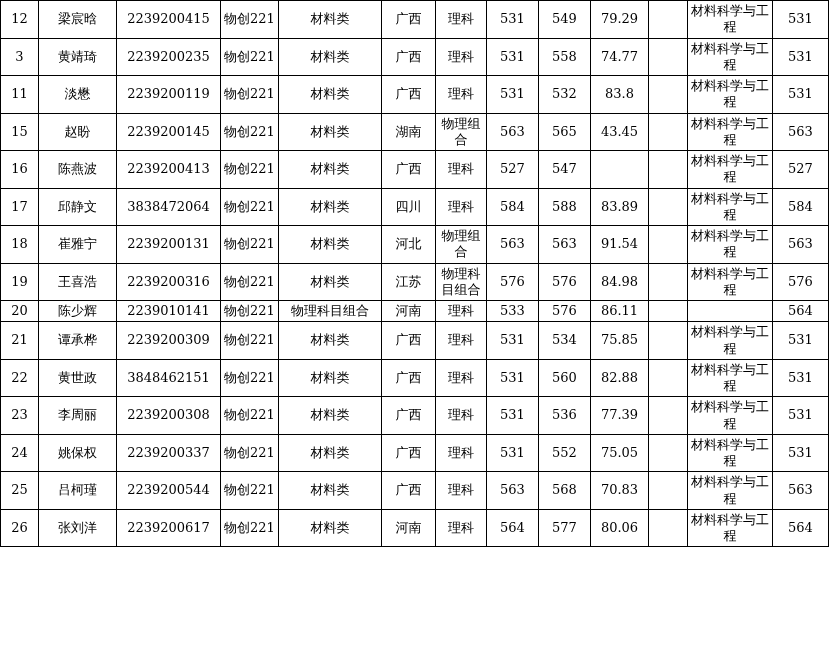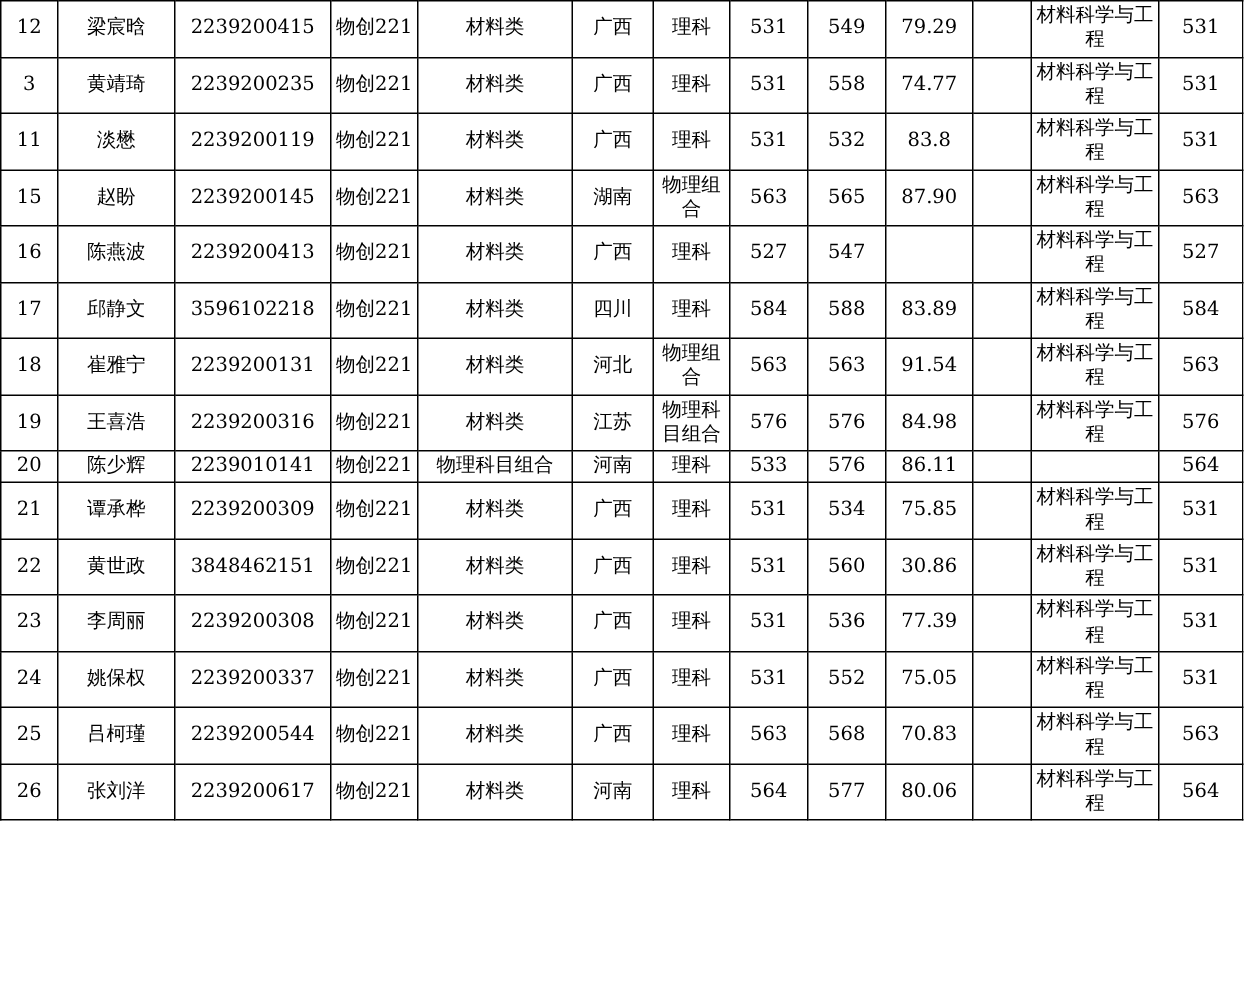--- a/index.html
+++ b/index.html
@@ -126,21 +126,21 @@
         <tr>
           <td class="c-idx num">15</td>
           <td class="c-name">赵盼</td>
           <td class="c-id num">2239200145</td>
           <td class="c-plan two-line">物创221</td>
           <td class="c-major">材料类</td>
           <td class="c-prov">湖南</td>
           <td class="c-sub two-line">物理组合</td>
           <td class="c-s1 num">563</td>
           <td class="c-s2 num">565</td>
-          <td class="c-s3 num">87.90</td>
+          <td class="c-s3 num">43.45</td>
           <td class="c-blank"></td>
           <td class="c-dept two-line">材料科学与工程</td>
           <td class="c-total num">563</td>
           <td class="c-result">拟同意</td>
         </tr>
         <tr>
           <td class="c-idx num">16</td>
           <td class="c-name">陈燕波</td>
           <td class="c-id num">2239200413</td>
           <td class="c-plan two-line">物创221</td>
@@ -151,21 +151,21 @@
           <td class="c-s2 num">547</td>
           <td class="c-s3 num"></td>
           <td class="c-blank"></td>
           <td class="c-dept two-line">材料科学与工程</td>
           <td class="c-total num">527</td>
           <td class="c-result">拟同意</td>
         </tr>
         <tr>
           <td class="c-idx num">17</td>
           <td class="c-name">邱静文</td>
-          <td class="c-id num">3596102218</td>
+          <td class="c-id num">3838472064</td>
           <td class="c-plan two-line">物创221</td>
           <td class="c-major">材料类</td>
           <td class="c-prov">四川</td>
           <td class="c-sub two-line">理科</td>
           <td class="c-s1 num">584</td>
           <td class="c-s2 num">588</td>
           <td class="c-s3 num">83.89</td>
           <td class="c-blank"></td>
           <td class="c-dept two-line">材料科学与工程</td>
           <td class="c-total num">584</td>
@@ -238,21 +238,21 @@
         <tr>
           <td class="c-idx num">22</td>
           <td class="c-name">黄世政</td>
           <td class="c-id num">3848462151</td>
           <td class="c-plan two-line">物创221</td>
           <td class="c-major">材料类</td>
           <td class="c-prov">广西</td>
           <td class="c-sub two-line">理科</td>
           <td class="c-s1 num">531</td>
           <td class="c-s2 num">560</td>
-          <td class="c-s3 num">30.86</td>
+          <td class="c-s3 num">82.88</td>
           <td class="c-blank"></td>
           <td class="c-dept two-line">材料科学与工程</td>
           <td class="c-total num">531</td>
           <td class="c-result">拟同意</td>
         </tr>
         <tr>
           <td class="c-idx num">23</td>
           <td class="c-name">李周丽</td>
           <td class="c-id num">2239200308</td>
           <td class="c-plan two-line">物创221</td>

